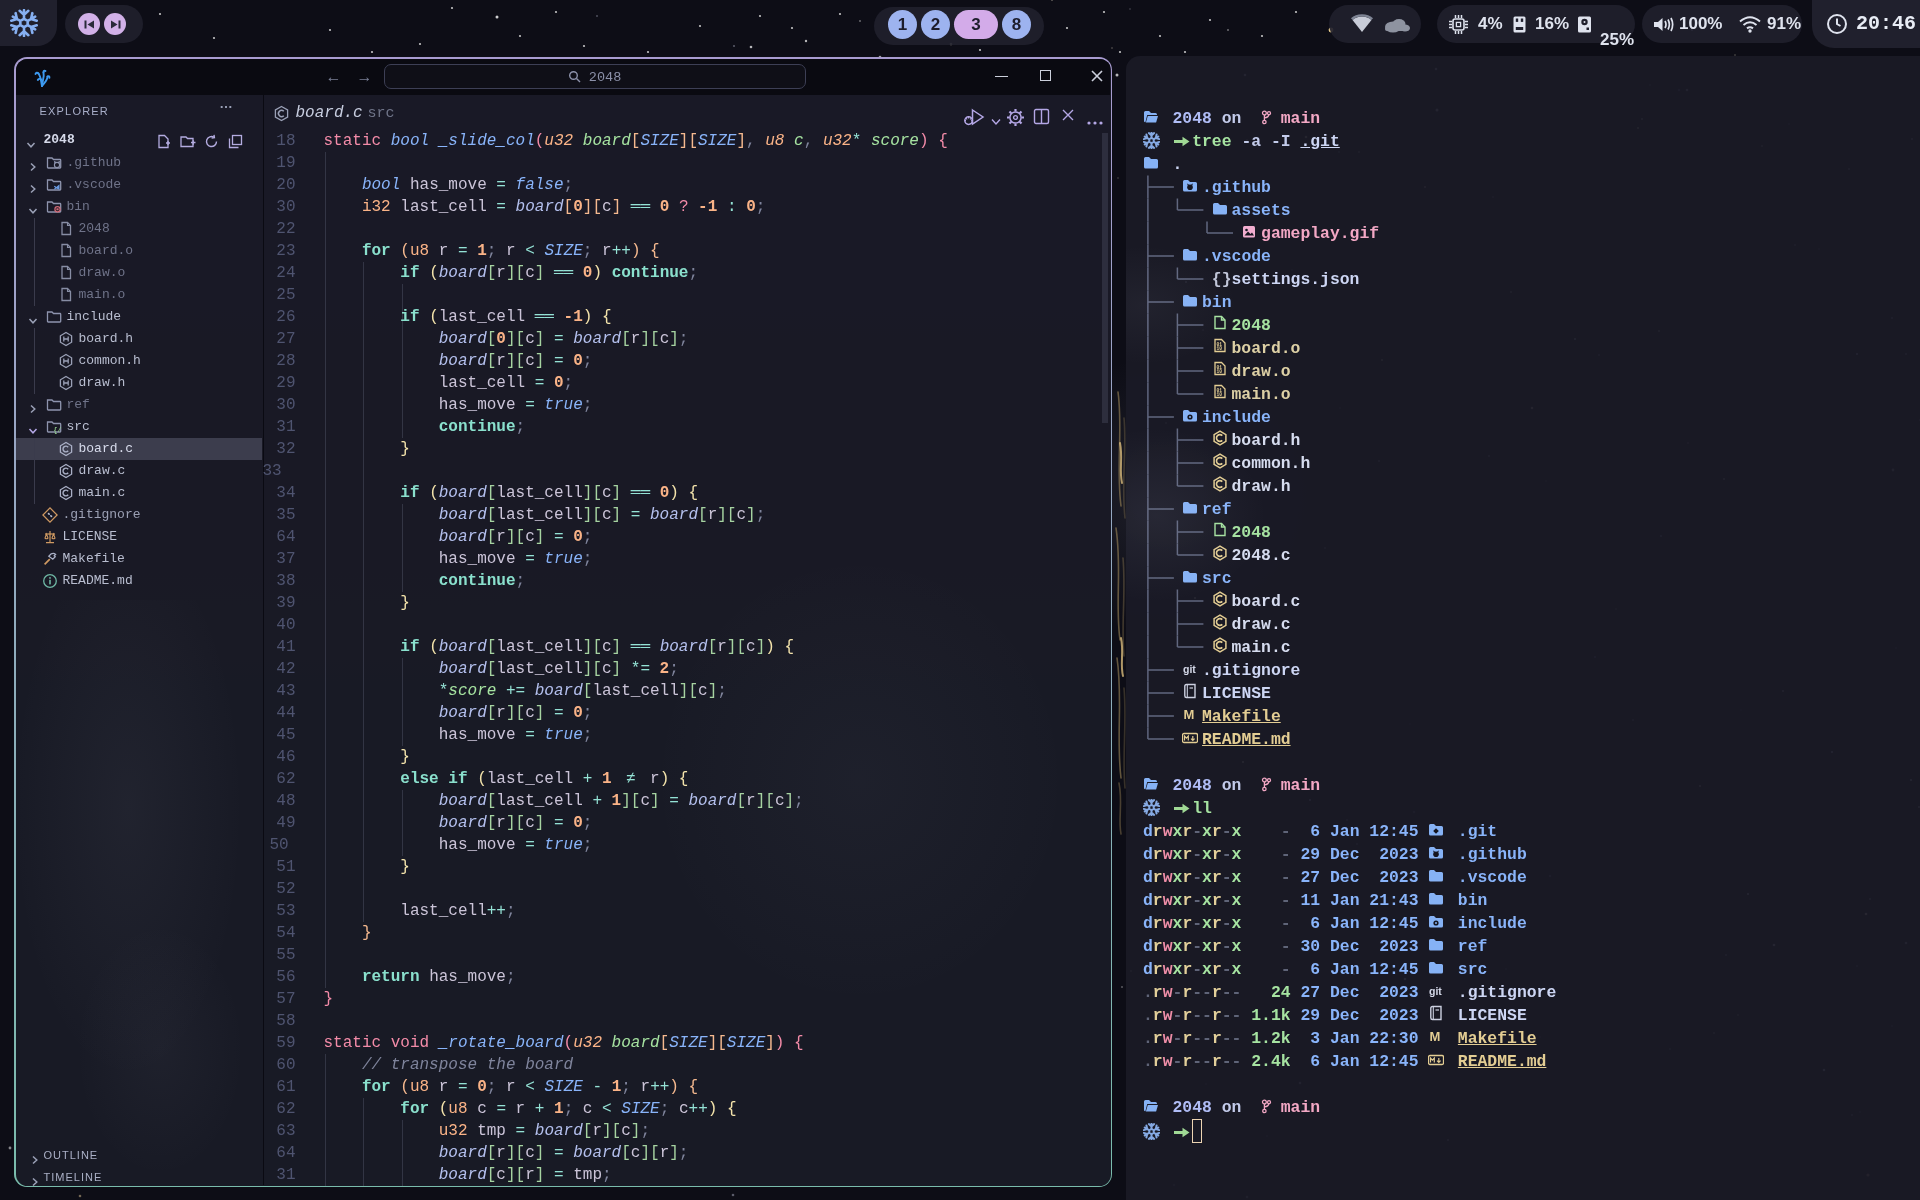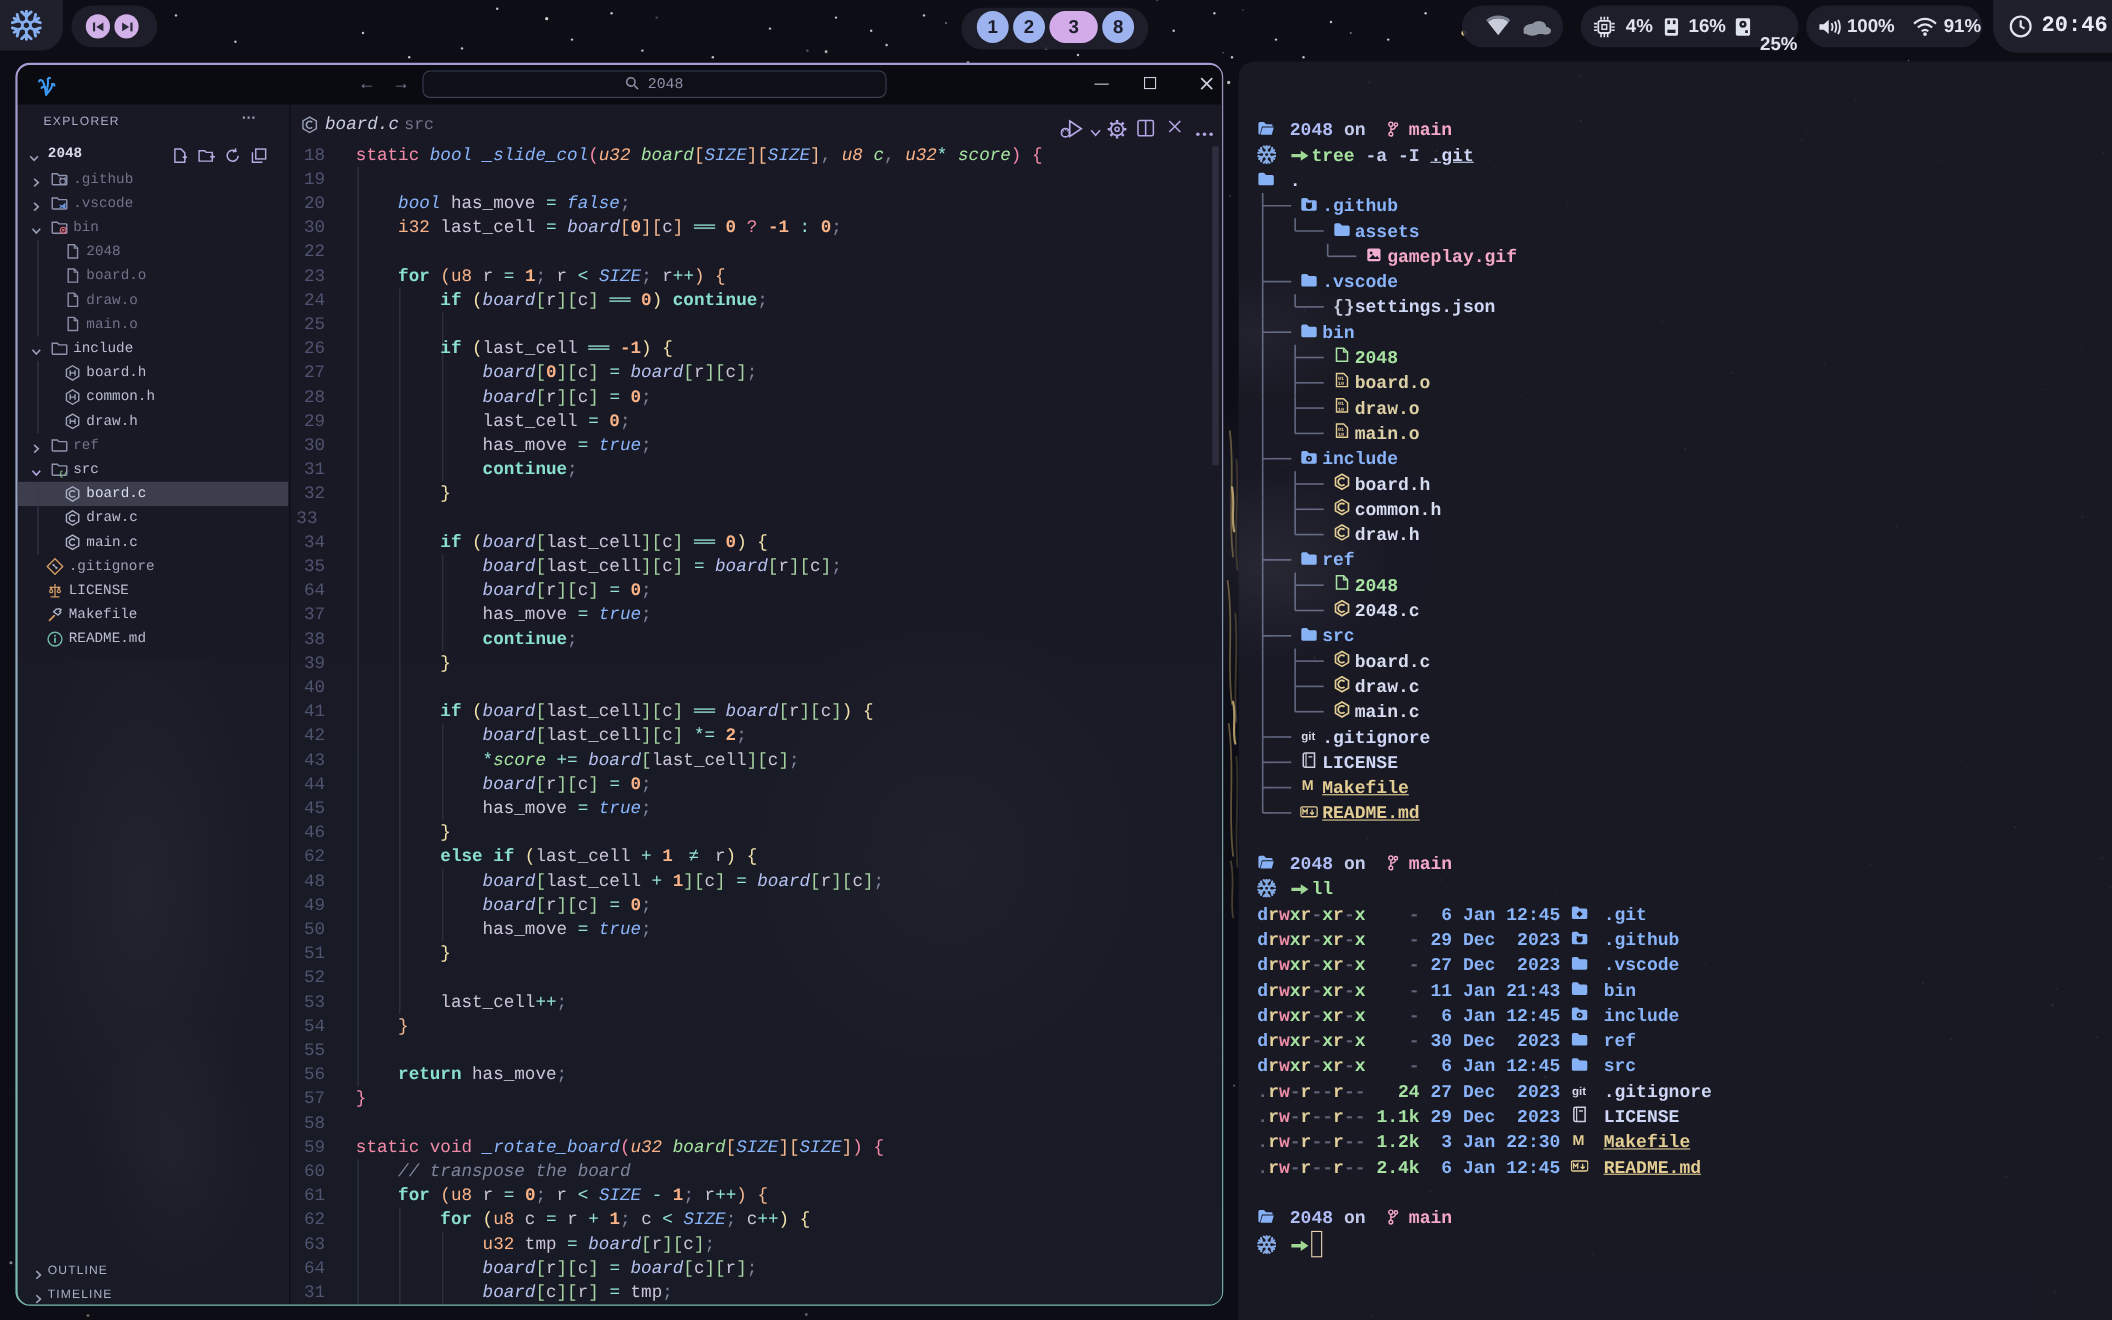--- a/index.html
+++ b/index.html
@@ -633,38 +633,38 @@
         <div class="abs" style="left:0;top:181px;width:33px;text-align:right;color:#4f5470">23</div>
         <div class="abs" style="left:0;top:203px;width:33px;text-align:right;color:#4f5470">24</div>
         <div class="abs" style="left:0;top:225px;width:33px;text-align:right;color:#4f5470">25</div>
         <div class="abs" style="left:0;top:247px;width:33px;text-align:right;color:#4f5470">26</div>
         <div class="abs" style="left:0;top:269px;width:33px;text-align:right;color:#4f5470">27</div>
         <div class="abs" style="left:0;top:291px;width:33px;text-align:right;color:#4f5470">28</div>
         <div class="abs" style="left:0;top:313px;width:33px;text-align:right;color:#4f5470">29</div>
         <div class="abs" style="left:0;top:335px;width:33px;text-align:right;color:#4f5470">30</div>
         <div class="abs" style="left:0;top:357px;width:33px;text-align:right;color:#4f5470">31</div>
         <div class="abs" style="left:0;top:379px;width:33px;text-align:right;color:#4f5470">32</div>
-        <div class="abs" style="left:0;top:401px;width:33px;text-align:center;color:#4f5470">33</div>
+        <div class="abs" style="left:0;top:401px;width:33px;text-align:left;color:#4f5470">33</div>
         <div class="abs" style="left:0;top:423px;width:33px;text-align:right;color:#4f5470">34</div>
         <div class="abs" style="left:0;top:445px;width:33px;text-align:right;color:#4f5470">35</div>
         <div class="abs" style="left:0;top:467px;width:33px;text-align:right;color:#4f5470">64</div>
         <div class="abs" style="left:0;top:489px;width:33px;text-align:right;color:#4f5470">37</div>
         <div class="abs" style="left:0;top:511px;width:33px;text-align:right;color:#4f5470">38</div>
         <div class="abs" style="left:0;top:533px;width:33px;text-align:right;color:#4f5470">39</div>
         <div class="abs" style="left:0;top:555px;width:33px;text-align:right;color:#4f5470">40</div>
         <div class="abs" style="left:0;top:577px;width:33px;text-align:right;color:#4f5470">41</div>
         <div class="abs" style="left:0;top:599px;width:33px;text-align:right;color:#4f5470">42</div>
         <div class="abs" style="left:0;top:621px;width:33px;text-align:right;color:#4f5470">43</div>
         <div class="abs" style="left:0;top:643px;width:33px;text-align:right;color:#4f5470">44</div>
         <div class="abs" style="left:0;top:665px;width:33px;text-align:right;color:#4f5470">45</div>
         <div class="abs" style="left:0;top:687px;width:33px;text-align:right;color:#4f5470">46</div>
         <div class="abs" style="left:0;top:709px;width:33px;text-align:right;color:#4f5470">62</div>
         <div class="abs" style="left:0;top:731px;width:33px;text-align:right;color:#4f5470">48</div>
         <div class="abs" style="left:0;top:753px;width:33px;text-align:right;color:#4f5470">49</div>
-        <div class="abs" style="left:0;top:775px;width:33px;text-align:right;color:#4f5470">50</div>
+        <div class="abs" style="left:0;top:775px;width:33px;text-align:center;color:#4f5470">50</div>
         <div class="abs" style="left:0;top:797px;width:33px;text-align:right;color:#4f5470">51</div>
         <div class="abs" style="left:0;top:819px;width:33px;text-align:right;color:#4f5470">52</div>
         <div class="abs" style="left:0;top:841px;width:33px;text-align:right;color:#4f5470">53</div>
         <div class="abs" style="left:0;top:863px;width:33px;text-align:right;color:#4f5470">54</div>
         <div class="abs" style="left:0;top:885px;width:33px;text-align:right;color:#4f5470">55</div>
         <div class="abs" style="left:0;top:907px;width:33px;text-align:right;color:#4f5470">56</div>
         <div class="abs" style="left:0;top:929px;width:33px;text-align:right;color:#4f5470">57</div>
         <div class="abs" style="left:0;top:951px;width:33px;text-align:right;color:#4f5470">58</div>
         <div class="abs" style="left:0;top:973px;width:33px;text-align:right;color:#4f5470">59</div>
         <div class="abs" style="left:0;top:995px;width:33px;text-align:right;color:#4f5470">60</div>

